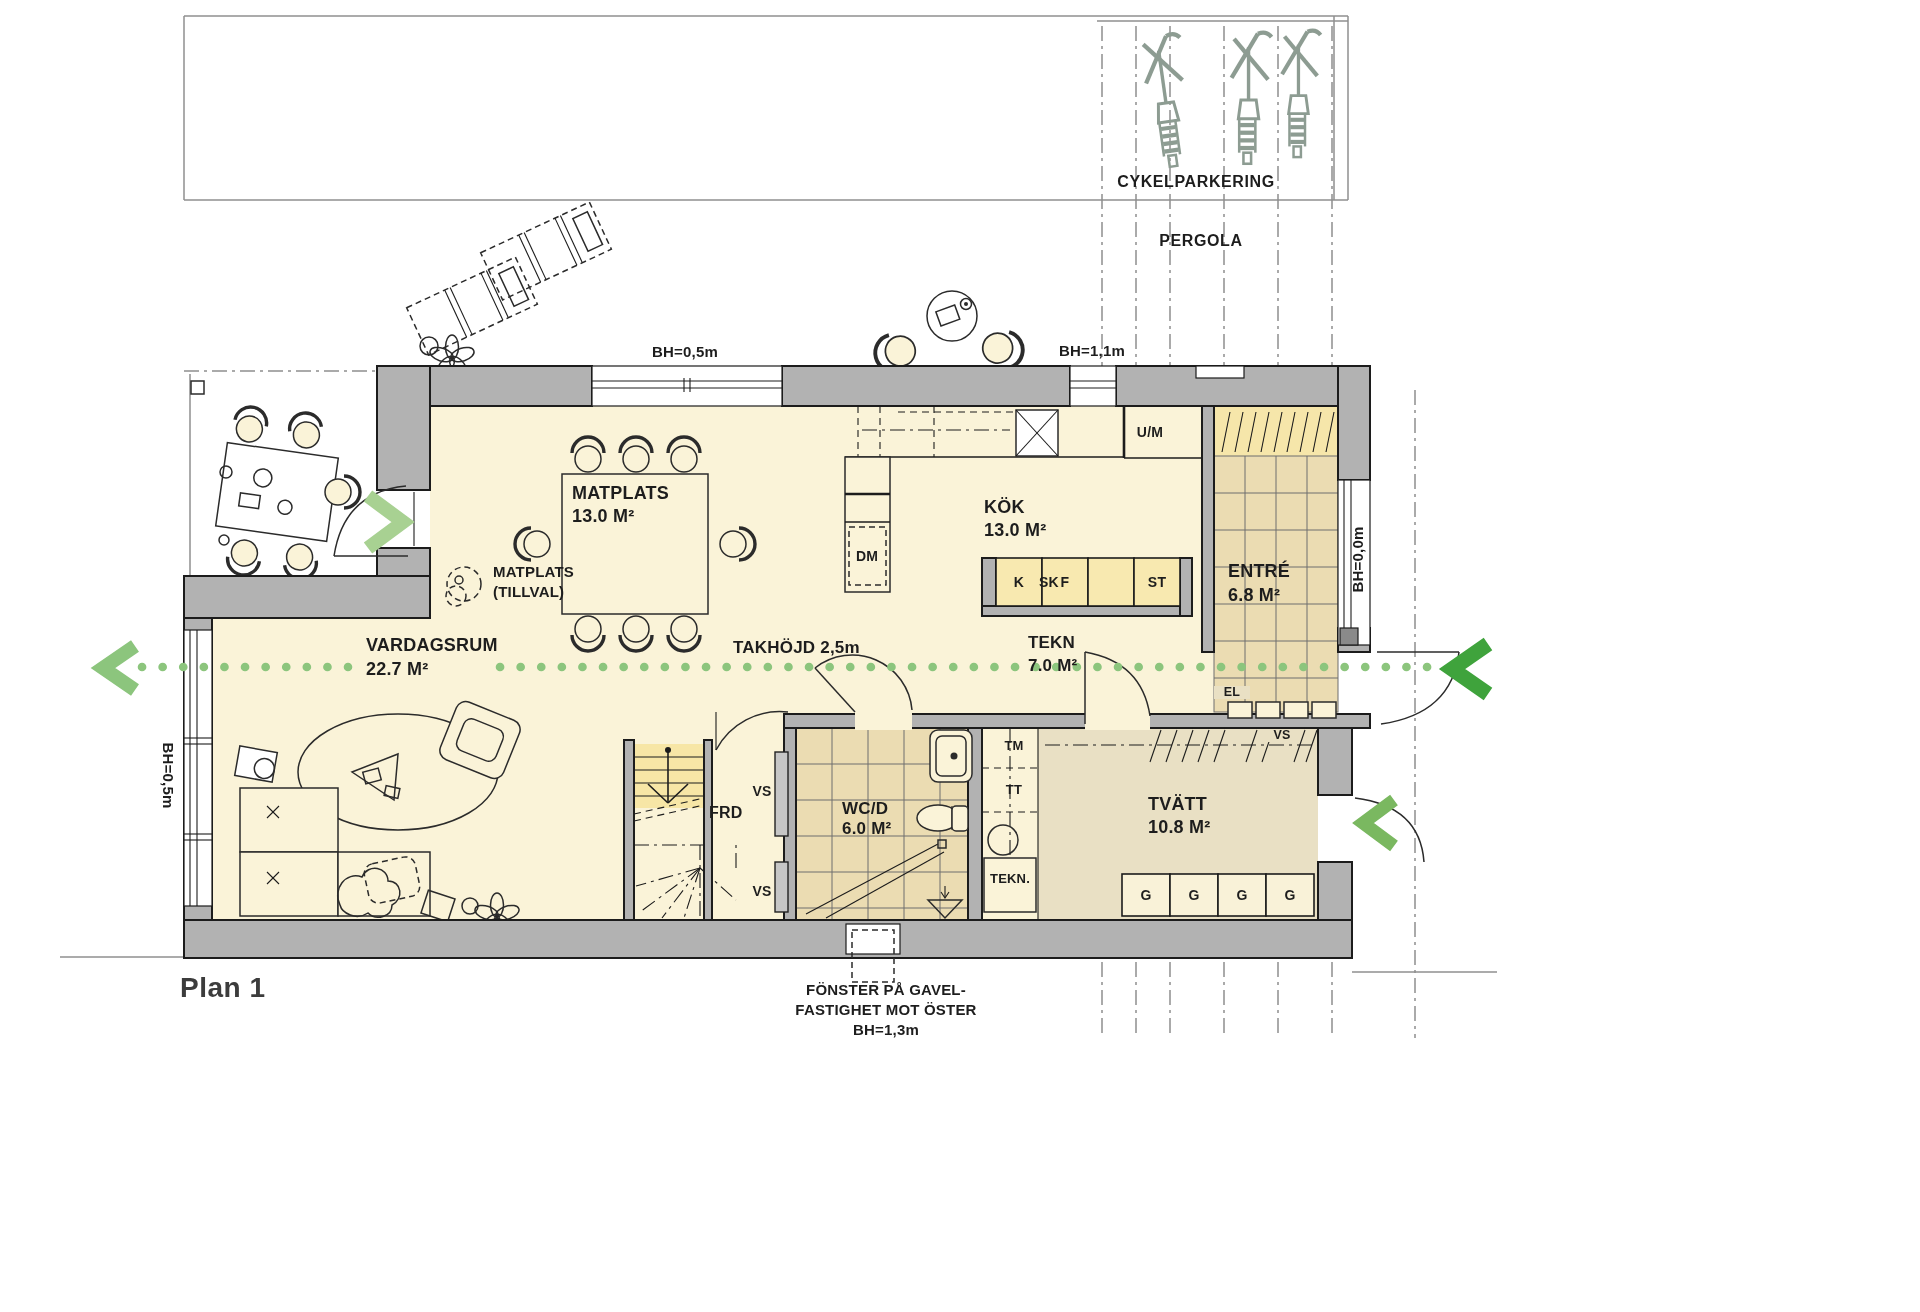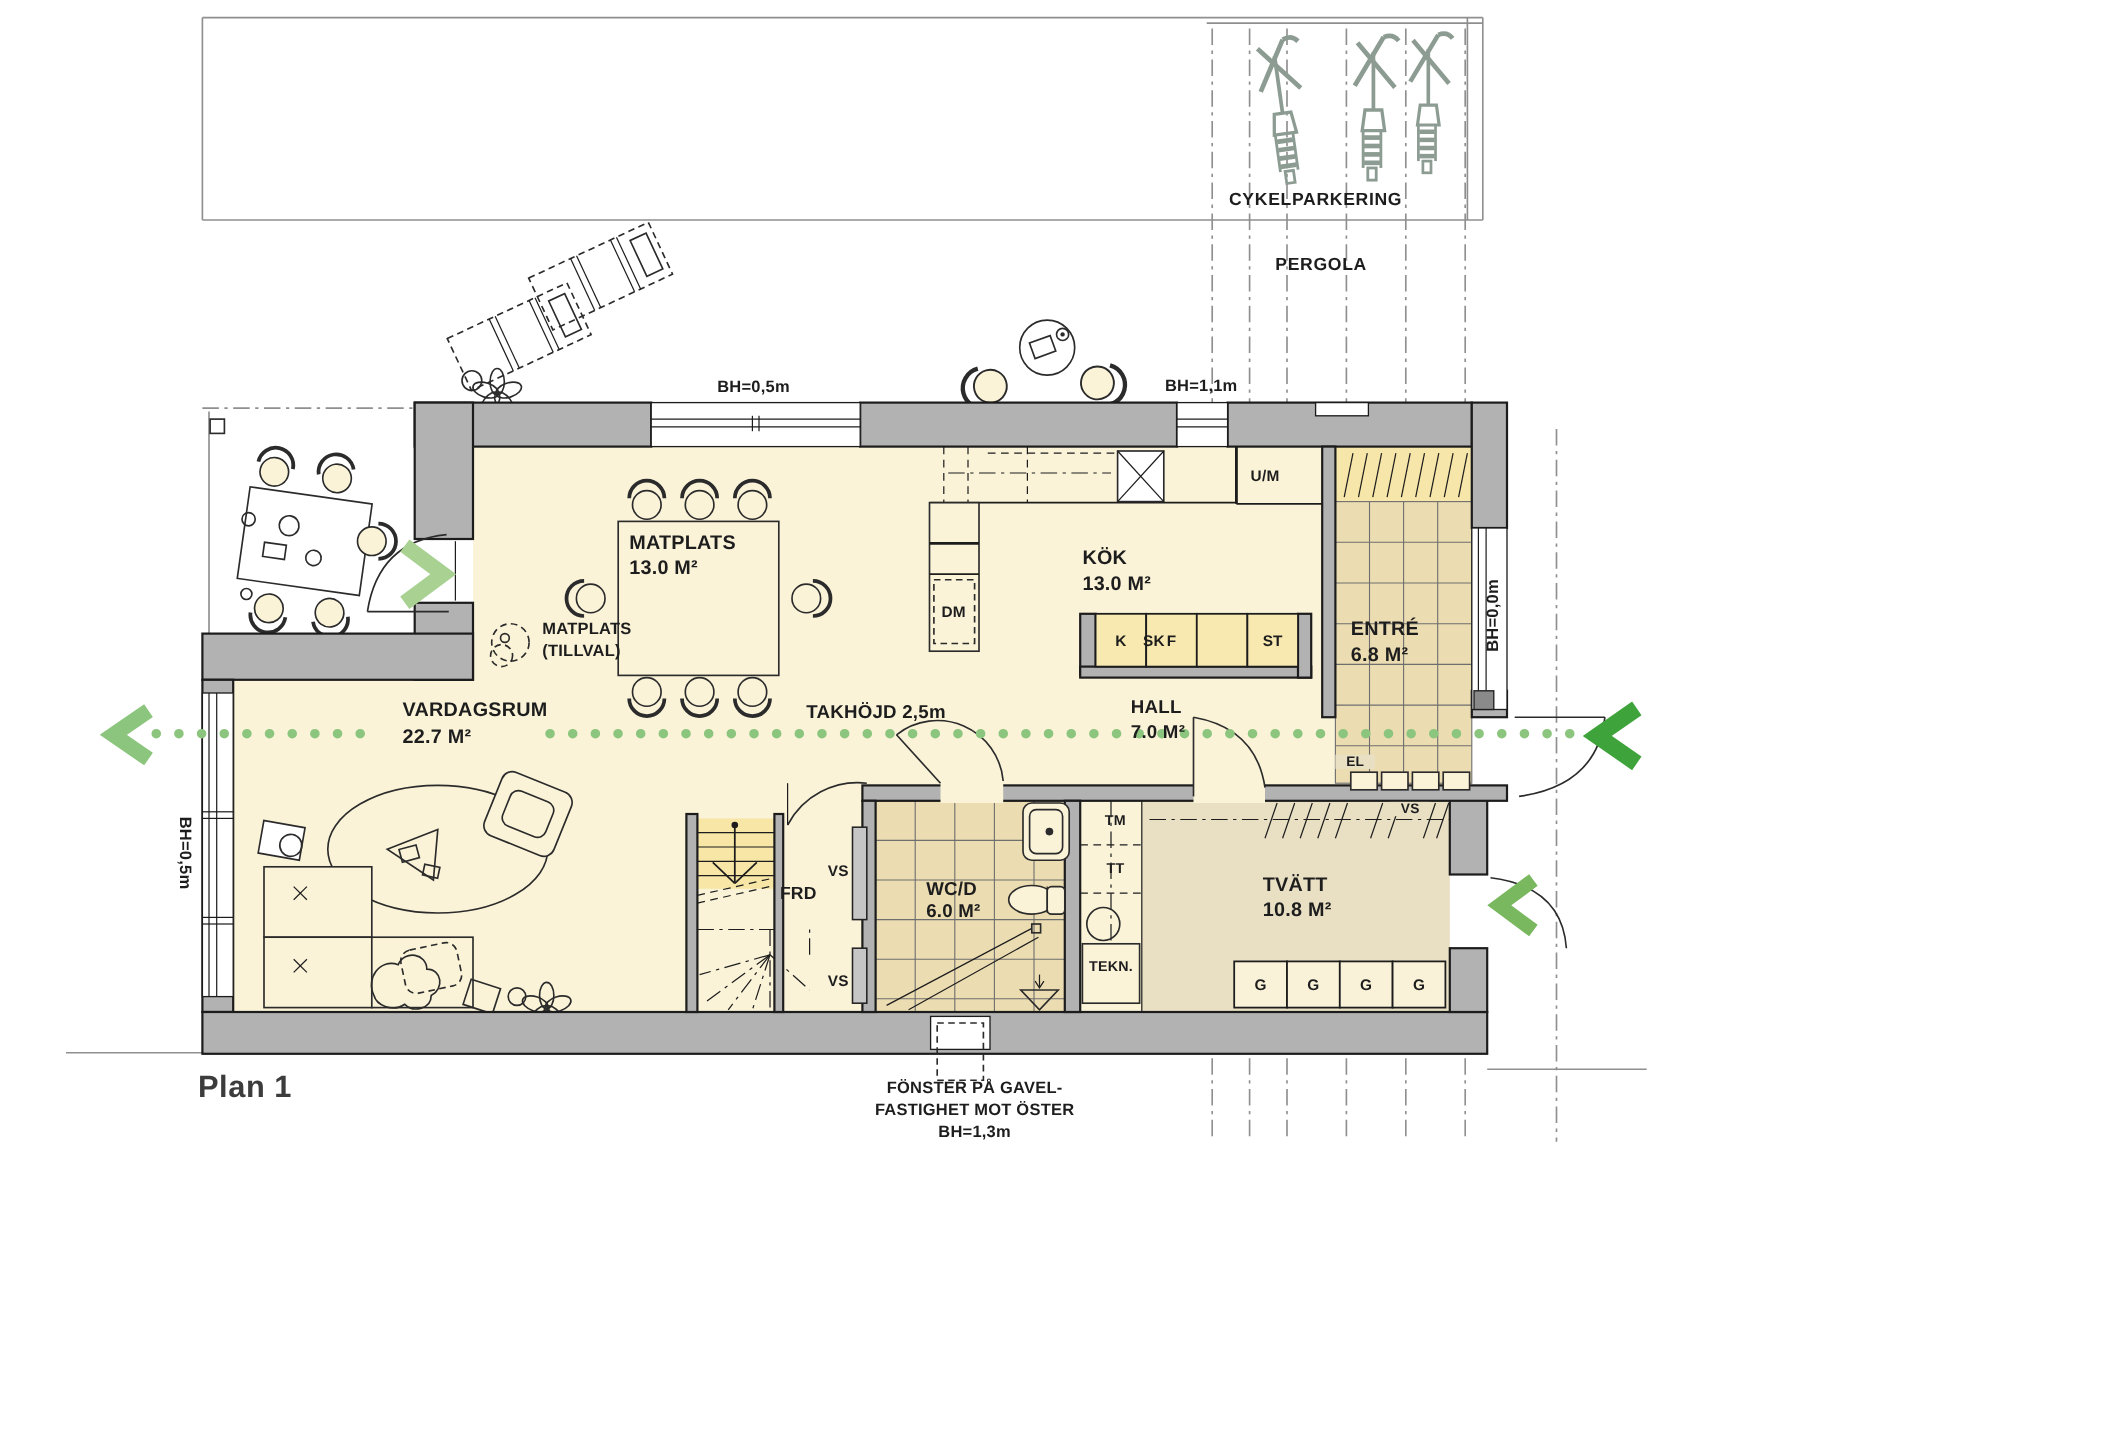--- a/index.html
+++ b/index.html
@@ -452,21 +452,21 @@
 
   <div class="lbl s18" style="left:572px;top:484px">MATPLATS</div>
   <div class="lbl s18" style="left:572px;top:507px">13.0 M²</div>
   <div class="lbl s18" style="left:984px;top:498px">KÖK</div>
   <div class="lbl s18" style="left:984px;top:521px">13.0 M²</div>
   <div class="lbl s18" style="left:1228px;top:562px">ENTRÉ</div>
   <div class="lbl s18" style="left:1228px;top:586px">6.8 M²</div>
   <div class="lbl s18" style="left:366px;top:636px">VARDAGSRUM</div>
   <div class="lbl s18" style="left:366px;top:660px">22.7 M²</div>
   <div class="lbl s17" style="left:733px;top:639px">TAKHÖJD 2,5m</div>
-  <div class="lbl s17" style="left:1028px;top:634px">HALL</div>
+  <div class="lbl s17" style="left:1028px;top:634px">TEKN</div>
   <div class="lbl s17" style="left:1028px;top:657px">7.0 M²</div>
   <div class="lbl s17" style="left:842px;top:800px">WC/D</div>
   <div class="lbl s17" style="left:842px;top:820px">6.0 M²</div>
   <div class="lbl s18" style="left:1148px;top:795px">TVÄTT</div>
   <div class="lbl s18" style="left:1148px;top:818px">10.8 M²</div>
   <div class="lbl ctr s16" style="left:709px;top:805px">FRD</div>
 
   <div class="lbl s15" style="left:493px;top:564px">MATPLATS</div>
   <div class="lbl s15" style="left:493px;top:584px">(TILLVAL)</div>
 

